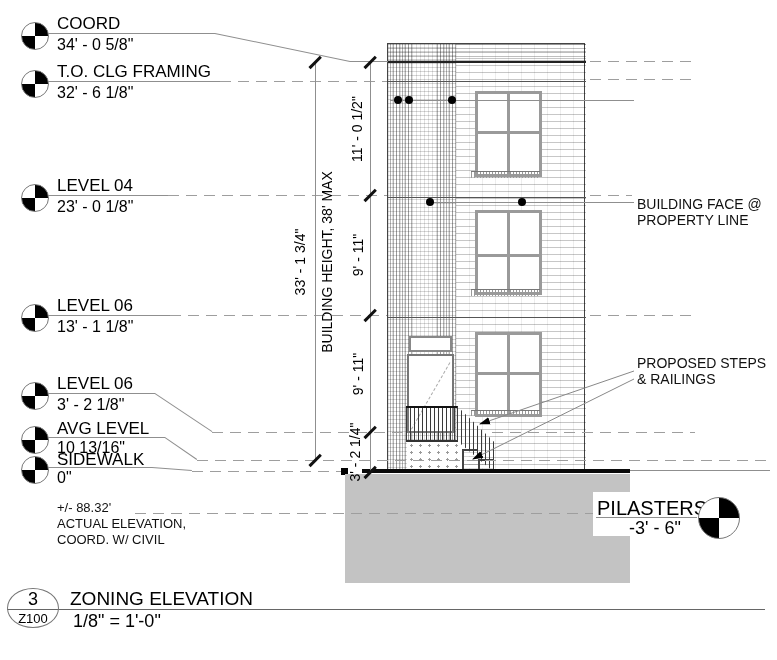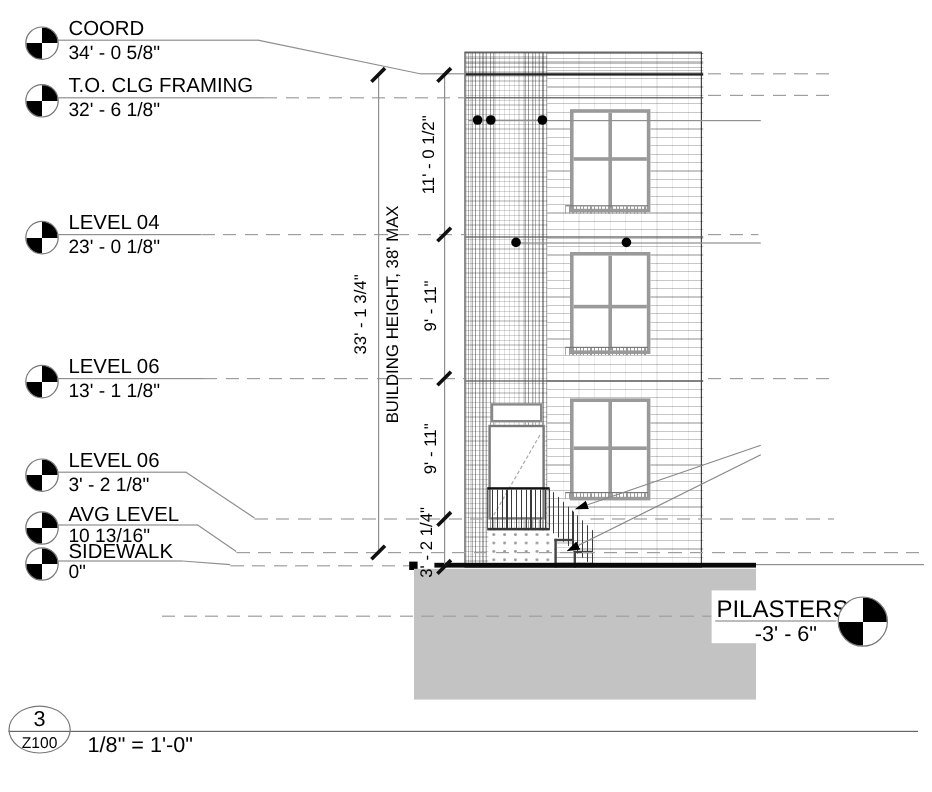--- a/index.html
+++ b/index.html
@@ -173,39 +173,47 @@
     <div class="abs val" style="left:57px;top:440px;">10 13/16"</div>
   </div>
 
   <div>
     <div class="abs datum" style="left:21px;top:456px;width:26px;height:26px;"></div>
     <div class="abs lbl" style="left:57px;top:452px;">SIDEWALK</div>
     <div class="abs hline" style="left:48px;top:467px;width:104px;"></div>
     <div class="abs val" style="left:57px;top:470px;">0"</div>
   </div>
 
+  <div class="abs note" style="left:57px;top:500px;">+/- 88.32'
+ACTUAL ELEVATION,
+COORD. W/ CIVIL</div>
 
   <div class="abs hline" style="left:390px;top:100px;width:244px;"></div>
   <div class="abs dot" style="left:394px;top:96px;"></div>
   <div class="abs dot" style="left:405px;top:96px;"></div>
   <div class="abs dot" style="left:448px;top:96px;"></div>
 
   <div class="abs hline" style="left:428px;top:202px;width:206px;"></div>
   <div class="abs dot" style="left:426px;top:198px;"></div>
   <div class="abs dot" style="left:518px;top:198px;"></div>
+  <div class="abs ann" style="left:637px;top:196px;">BUILDING FACE @
+PROPERTY LINE</div>
 
   <svg class="abs" style="left:448px;top:352px;" width="200" height="120" viewBox="0 0 200 120">
     <defs>
       <marker id="arw" markerWidth="11" markerHeight="9" refX="10" refY="4.5" orient="auto">
         <path d="M11,4.5 L0,0.8 L0,8.2 Z" fill="#000"></path>
       </marker>
     </defs>
     <line x1="186" y1="19" x2="32" y2="72" stroke="#888" stroke-width="1" marker-end="url(#arw)"></line>
     <line x1="186" y1="27" x2="25" y2="107" stroke="#888" stroke-width="1" marker-end="url(#arw)"></line>
   </svg>
+  <div class="abs ann" style="left:637px;top:355px;">PROPOSED STEPS
+&amp; RAILINGS</div>
 
   <div class="abs" style="left:7px;top:609px;width:758px;height:1px;background:#666;"></div>
   <div class="abs" style="left:7px;top:588px;width:52px;height:40px;border:1.3px solid #777;border-radius:50%;box-sizing:border-box;"></div>
   <div class="abs" style="left:7px;top:591px;width:52px;text-align:center;font-size:18px;line-height:17px;">3</div>
   <div class="abs" style="left:7px;top:612px;width:52px;text-align:center;font-size:13px;line-height:13px;">Z100</div>
+  <div class="abs" style="left:70px;top:590px;font-size:19px;line-height:18px;">ZONING ELEVATION</div>
   <div class="abs" style="left:73px;top:613px;font-size:18px;line-height:17px;">1/8" = 1'-0"</div>
 
 </div>
 
 </body></html>

